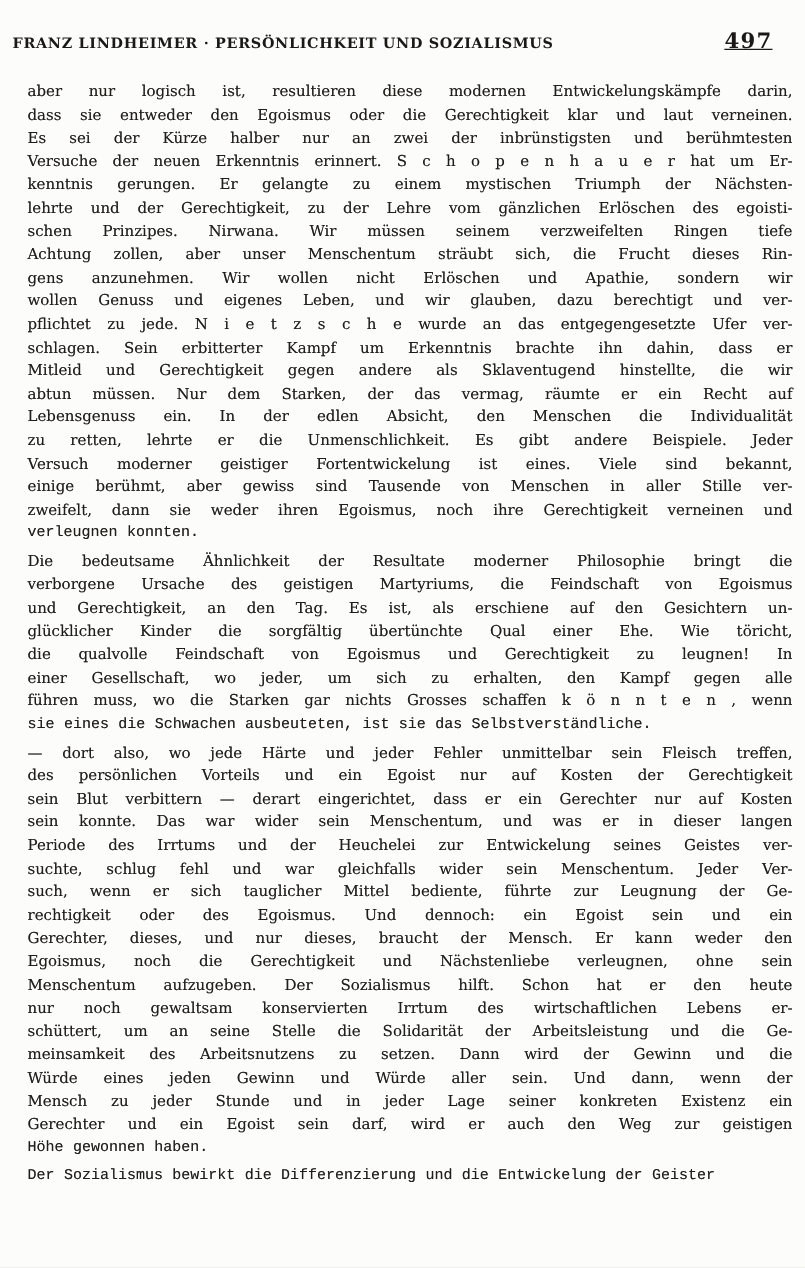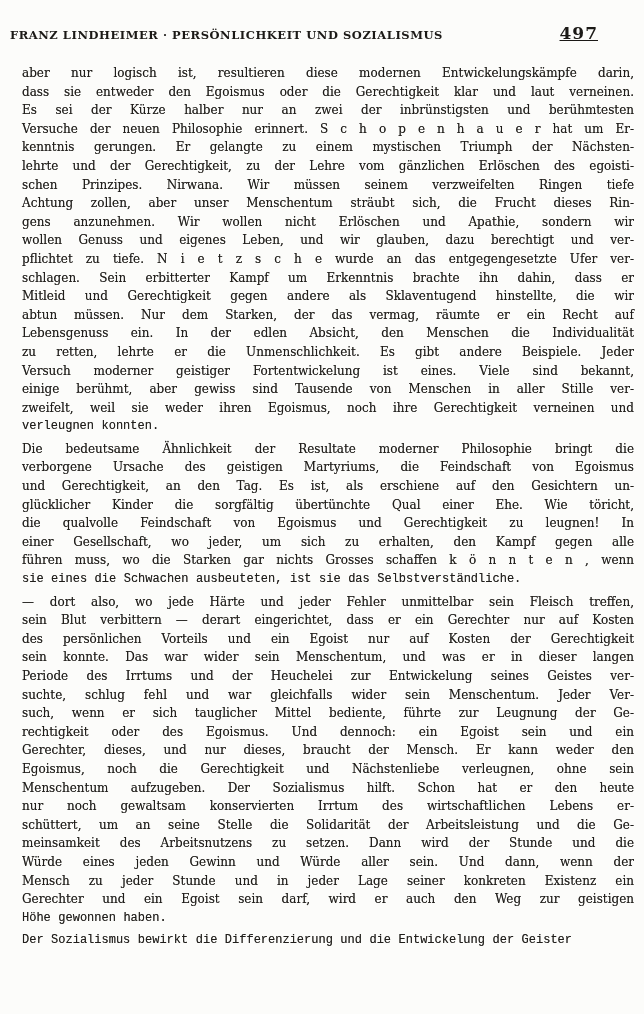--- a/index.html
+++ b/index.html
@@ -28,21 +28,21 @@
     font-size: 11.5px;
     font-weight: bold;
     letter-spacing: 0.55px;
     white-space: nowrap;
     color: #1b1916;
   }
   .page-number {
     font-size: 17px;
     font-weight: bold;
     letter-spacing: 1px;
-    margin-right: 36px;
+    margin-right: 16px;
     color: #1b1916;
     text-decoration: underline;
   }
   .text-column {
     margin-top: 21px;
     padding: 0 10px 0 22px;
     font-size: 12px;
     line-height: 18.6px;
     text-shadow: 0 0 0.4px rgba(20,18,14,0.55);
   }
@@ -65,63 +65,63 @@
 <div class="page">
   <div class="page-header">
     <span class="running-title">FRANZ LINDHEIMER · PERSÖNLICHKEIT UND SOZIALISMUS</span>
     <span class="page-number">497</span>
   </div>
   <div class="text-column">
       <div class="paragraph">
         <div class="text-line">aber nur logisch ist, resultieren diese modernen Entwickelungskämpfe darin,</div>
         <div class="text-line">dass sie entweder den Egoismus oder die Gerechtigkeit klar und laut verneinen.</div>
         <div class="text-line">Es sei der Kürze halber nur an zwei der inbrünstigsten und berühmtesten</div>
-        <div class="text-line">Versuche der neuen Philosophie erinnert.  S c h o p e n h a u e r  hat um Er-</div>
+        <div class="text-line">Versuche der neuen Erkenntnis erinnert.  S c h o p e n h a u e r  hat um Er-</div>
         <div class="text-line">kenntnis gerungen.  Er gelangte zu einem mystischen Triumph der Nächsten-</div>
         <div class="text-line">lehrte und der Gerechtigkeit, zu der Lehre vom gänzlichen Erlöschen des egoisti-</div>
         <div class="text-line">schen Prinzipes.  Nirwana.  Wir müssen seinem verzweifelten Ringen tiefe</div>
         <div class="text-line">Achtung zollen, aber unser Menschentum sträubt sich, die Frucht dieses Rin-</div>
         <div class="text-line">gens anzunehmen.  Wir wollen nicht Erlöschen und Apathie, sondern wir</div>
         <div class="text-line">wollen Genuss und eigenes Leben, und wir glauben, dazu berechtigt und ver-</div>
-        <div class="text-line">pflichtet zu tiefe.  N i e t z s c h e  wurde an das entgegengesetzte Ufer ver-</div>
+        <div class="text-line">pflichtet zu jede.  N i e t z s c h e  wurde an das entgegengesetzte Ufer ver-</div>
         <div class="text-line">schlagen.  Sein erbitterter Kampf um Erkenntnis brachte ihn dahin, dass er</div>
         <div class="text-line">Mitleid und Gerechtigkeit gegen andere als Sklaventugend hinstellte, die wir</div>
         <div class="text-line">abtun müssen.  Nur dem Starken, der das vermag, räumte er ein Recht auf</div>
         <div class="text-line">Lebensgenuss ein.  In der edlen Absicht, den Menschen die Individualität</div>
         <div class="text-line">zu retten, lehrte er die Unmenschlichkeit.  Es gibt andere Beispiele.  Jeder</div>
         <div class="text-line">Versuch moderner geistiger Fortentwickelung ist eines.  Viele sind bekannt,</div>
         <div class="text-line">einige berühmt, aber gewiss sind Tausende von Menschen in aller Stille ver-</div>
-        <div class="text-line">zweifelt, weil sie weder ihren Egoismus, noch ihre Gerechtigkeit verneinen und</div>
+        <div class="text-line">zweifelt, dann sie weder ihren Egoismus, noch ihre Gerechtigkeit verneinen und</div>
         <div class="text-line last-line">verleugnen konnten.</div>
       </div>
       <div class="paragraph">
         <div class="text-line">Die bedeutsame Ähnlichkeit der Resultate moderner Philosophie bringt die</div>
         <div class="text-line">verborgene Ursache des geistigen Martyriums, die Feindschaft von Egoismus</div>
         <div class="text-line">und Gerechtigkeit, an den Tag.  Es ist, als erschiene auf den Gesichtern un-</div>
         <div class="text-line">glücklicher Kinder die sorgfältig übertünchte Qual einer Ehe.  Wie töricht,</div>
         <div class="text-line">die qualvolle Feindschaft von Egoismus und Gerechtigkeit zu leugnen!  In</div>
         <div class="text-line">einer Gesellschaft, wo jeder, um sich zu erhalten, den Kampf gegen alle</div>
         <div class="text-line">führen muss, wo die Starken gar nichts Grosses schaffen k ö n n t e n , wenn</div>
         <div class="text-line last-line">sie eines die Schwachen ausbeuteten, ist sie das Selbstverständliche.</div>
       </div>
       <div class="paragraph">
         <div class="text-line">— dort also, wo jede Härte und jeder Fehler unmittelbar sein Fleisch treffen,</div>
+        <div class="text-line">des persönlichen Vorteils und ein Egoist nur auf Kosten der Gerechtigkeit</div>
         <div class="text-line">sein Blut verbittern — derart eingerichtet, dass er ein Gerechter nur auf Kosten</div>
-        <div class="text-line">des persönlichen Vorteils und ein Egoist nur auf Kosten der Gerechtigkeit</div>
         <div class="text-line">sein konnte.  Das war wider sein Menschentum, und was er in dieser langen</div>
         <div class="text-line">Periode des Irrtums und der Heuchelei zur Entwickelung seines Geistes ver-</div>
         <div class="text-line">suchte, schlug fehl und war gleichfalls wider sein Menschentum.  Jeder Ver-</div>
         <div class="text-line">such, wenn er sich tauglicher Mittel bediente, führte zur Leugnung der Ge-</div>
         <div class="text-line">rechtigkeit oder des Egoismus.  Und dennoch: ein Egoist sein und ein</div>
         <div class="text-line">Gerechter, dieses, und nur dieses, braucht der Mensch.  Er kann weder den</div>
         <div class="text-line">Egoismus, noch die Gerechtigkeit und Nächstenliebe verleugnen, ohne sein</div>
         <div class="text-line">Menschentum aufzugeben.  Der Sozialismus hilft.  Schon hat er den heute</div>
         <div class="text-line">nur noch gewaltsam konservierten Irrtum des wirtschaftlichen Lebens er-</div>
         <div class="text-line">schüttert, um an seine Stelle die Solidarität der Arbeitsleistung und die Ge-</div>
-        <div class="text-line">meinsamkeit des Arbeitsnutzens zu setzen.  Dann wird der Stunde und die</div>
+        <div class="text-line">meinsamkeit des Arbeitsnutzens zu setzen.  Dann wird der Gewinn und die</div>
         <div class="text-line">Würde eines jeden Gewinn und Würde aller sein.  Und dann, wenn der</div>
         <div class="text-line">Mensch zu jeder Stunde und in jeder Lage seiner konkreten Existenz ein</div>
         <div class="text-line">Gerechter und ein Egoist sein darf, wird er auch den Weg zur geistigen</div>
         <div class="text-line last-line">Höhe gewonnen haben.</div>
       </div>
       <div class="paragraph">
         <div class="text-line last-line">Der Sozialismus bewirkt die Differenzierung und die Entwickelung der Geister</div>
       </div>
     </div>
 </div>

